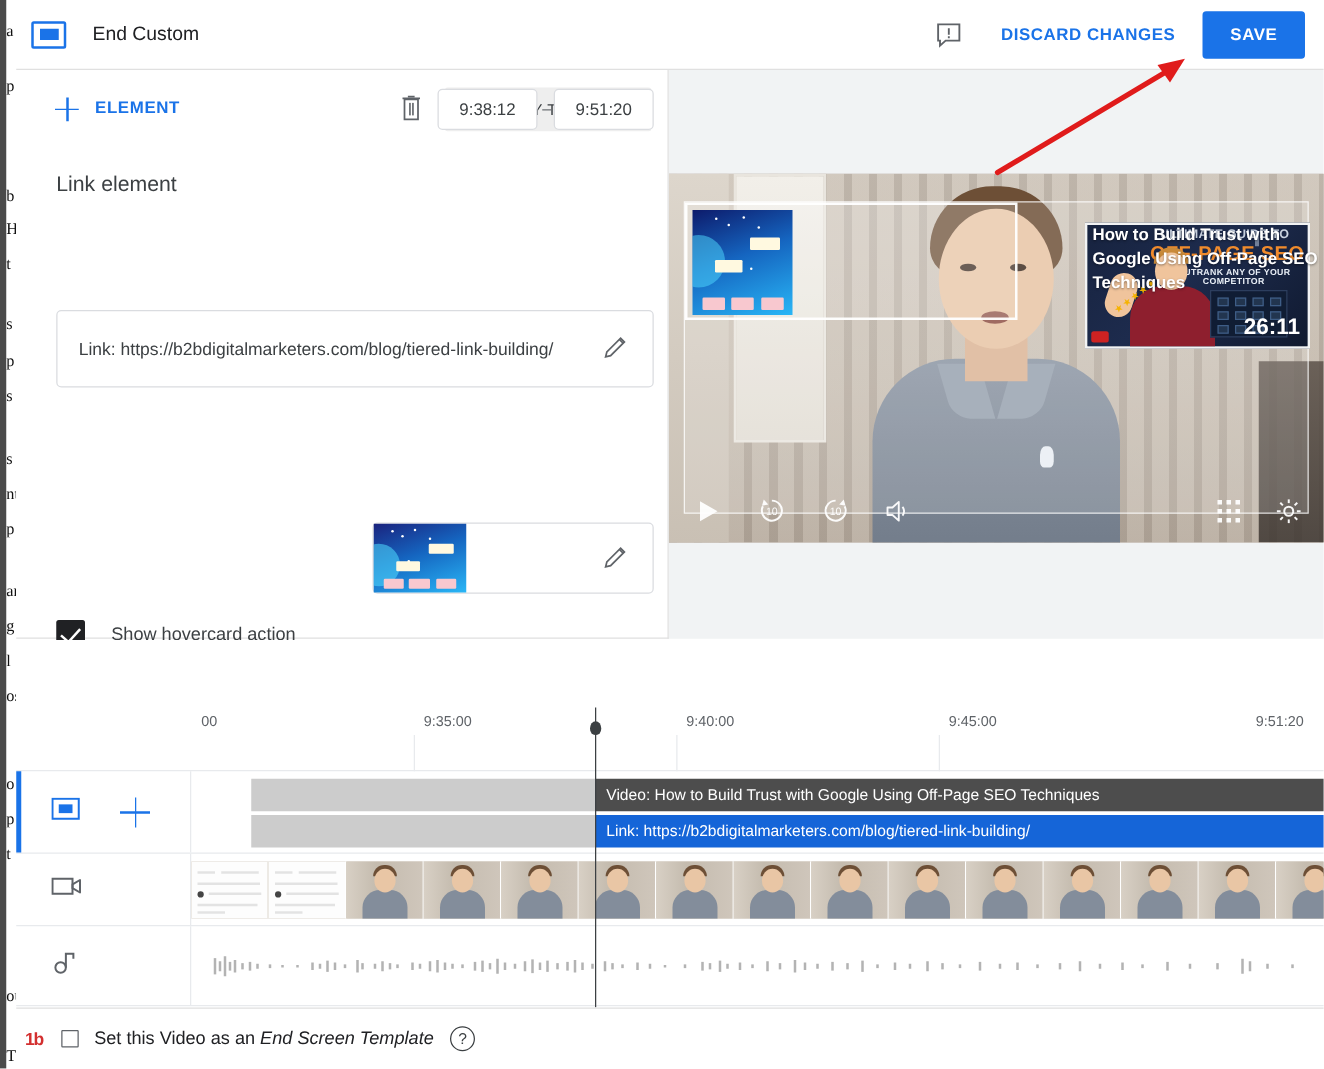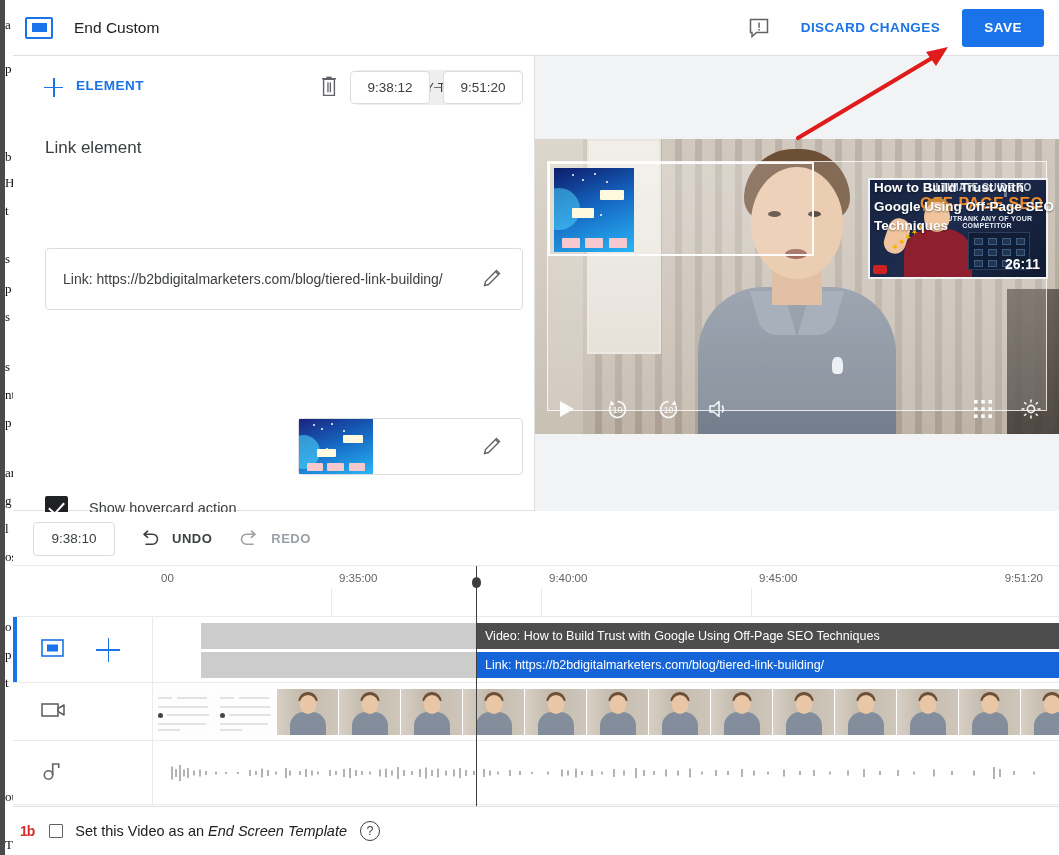--- a/index.html
+++ b/index.html
@@ -522,21 +522,21 @@
   .esv-person .b { position: absolute; left: 6px; top: 27px; width: 68px; height: 52px; border-radius: 26px 26px 0 0; background: #8e1f2e;}
   .esv-person .arm { position: absolute; left: -12px; top: 16px; width: 22px; height: 36px; border-radius: 11px; background: #f0c49c; transform: rotate(18deg);}
   .esv-stars { position: absolute; left: 18px; top: 52px; font-size: 8px; color: #f5b301; letter-spacing: 1px; transform: rotate(-38deg);}
   .esv-title1 { position: absolute; left: 58px; top: 2px; font-size: 10px; font-weight: bold; color: #c9d2e0; letter-spacing: .2px;}
   .esv-title2 { position: absolute; left: 50px; top: 15px; font-size: 16px; font-weight: bold; color: #f08b2c; letter-spacing: .3px; font-family: "Liberation Sans", sans-serif;}
   .esv-title3 { position: absolute; left: 62px; top: 35px; font-size: 7px; font-weight: bold; color: #e8eef6; letter-spacing: .3px; text-align: center; width: 110px;}
   .esv-laptop { position: absolute; left: 98px; top: 52px; width: 62px; height: 38px; background: #101d34; border: 1px solid #2c3e5e;}
   .esv-laptop .cell { position: absolute; width: 9px; height: 7px; background: #22354f; border: 1px solid #3e5d86;}
   .esv-dur {
     position: absolute; right: 6px; bottom: 5px;
-    font-size: 14px; font-weight: bold; color: #ffffff;
+    font-size: 18px; font-weight: bold; color: #ffffff;
     font-family: "Liberation Sans", sans-serif;
   }
   .esv-logo { position: absolute; left: 3px; bottom: 3px; width: 14px; height: 9px; background: #cc2222; border-radius: 2px;}
   .esv-chart { position: absolute; right: 8px; top: 5px; width: 34px; height: 12px;
     background: linear-gradient(90deg, rgba(200,215,235,.5) 0 3px, transparent 3px 6px) ;}
   .es-video-title {
     position: absolute;
     left: 326px; top: 16px;
     width: 185px;
     font-size: 13.5px;
@@ -1059,37 +1059,20 @@
                 <path d="M7.3 16.7l-2.1 2.1"></path>
             </g>
           </svg>
         </div>
       </div>
     </div>
   </div>
 
   <div class="timeline">
 
-    <div class="tl-toolbar">
-      <div class="tl-time-box">9:38:10</div>
-      <button class="tl-btn enabled">
-        <svg width="22" height="18" viewBox="0 0 22 18" aria-hidden="true">
-          <path d="M6 4.2H13.5a5 5 0 0 1 0 10H7" fill="none" stroke="#3c4043" stroke-width="1.6" stroke-linecap="round"></path>
-          <path d="M8.6 1.2L5 4.3l3.6 3" fill="none" stroke="#3c4043" stroke-width="1.6" stroke-linecap="round" stroke-linejoin="round"></path>
-        </svg>
-        <span class="lbl">UNDO</span>
-      </button>
-      <button class="tl-btn disabled">
-        <svg width="22" height="18" viewBox="0 0 22 18" aria-hidden="true">
-          <path d="M16 4.2H8.5a5 5 0 0 0 0 10H15" fill="none" stroke="#9aa0a6" stroke-width="1.6" stroke-linecap="round"></path>
-          <path d="M13.4 1.2L17 4.3l-3.6 3" fill="none" stroke="#9aa0a6" stroke-width="1.6" stroke-linecap="round" stroke-linejoin="round"></path>
-        </svg>
-        <span class="lbl">REDO</span>
-      </button>
-    </div>
 
     <div class="tl-ruler">
       <div class="tick-label" style="left:148px">00</div>
 
       <div class="tick-line" style="left:318px"></div>
       <div class="tick-label" style="left:326px">9:35:00</div>
 
       <div class="tick-line" style="left:528px"></div>
       <div class="tick-label" style="left:536px">9:40:00</div>
 

